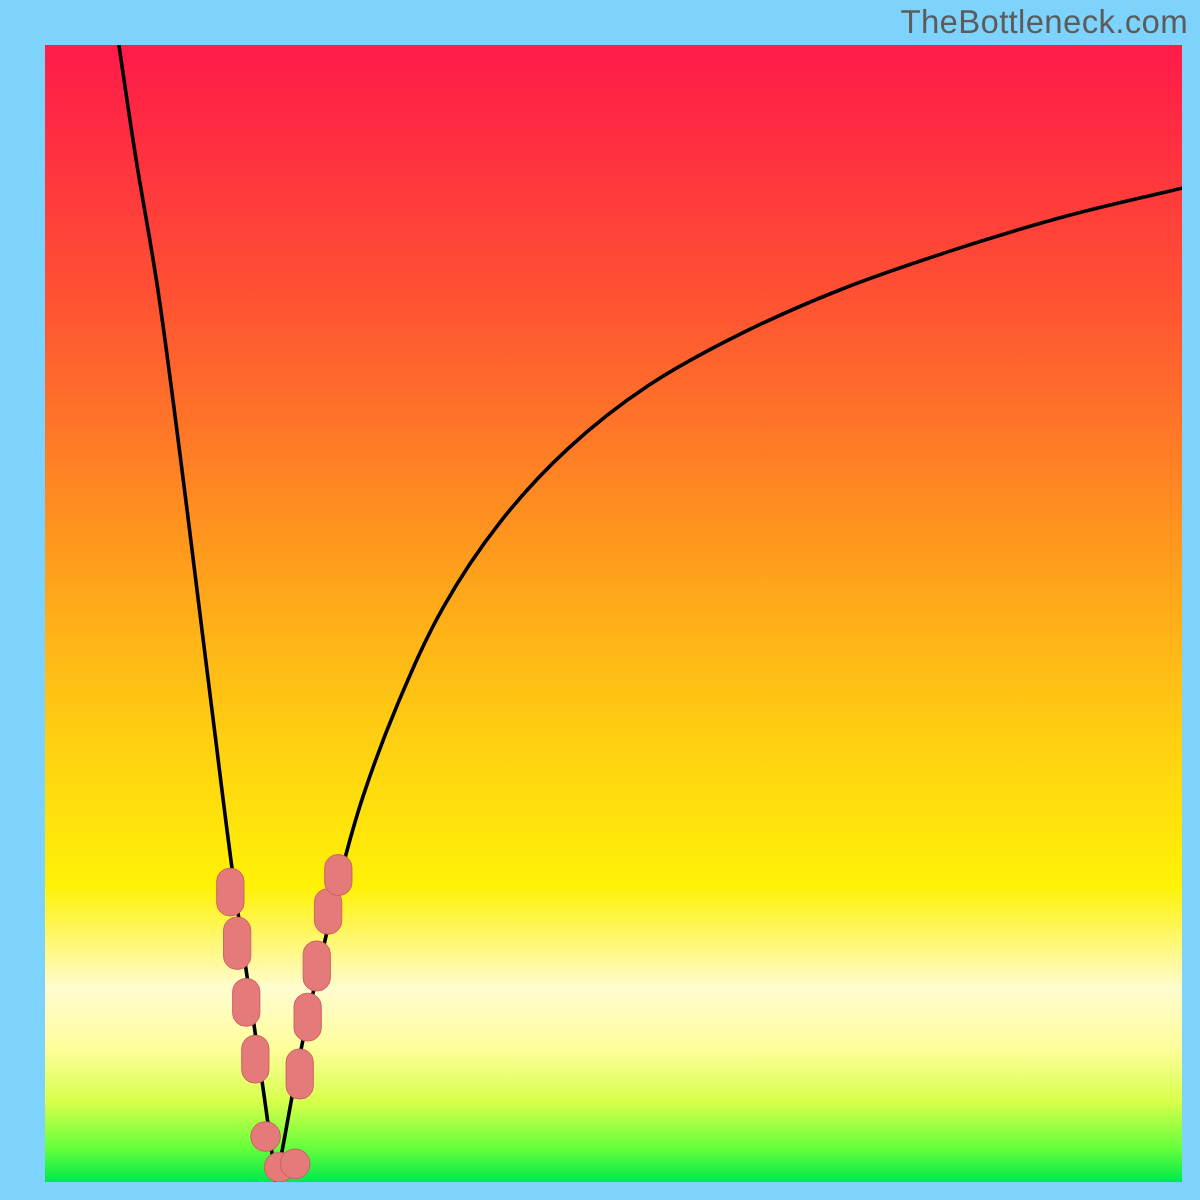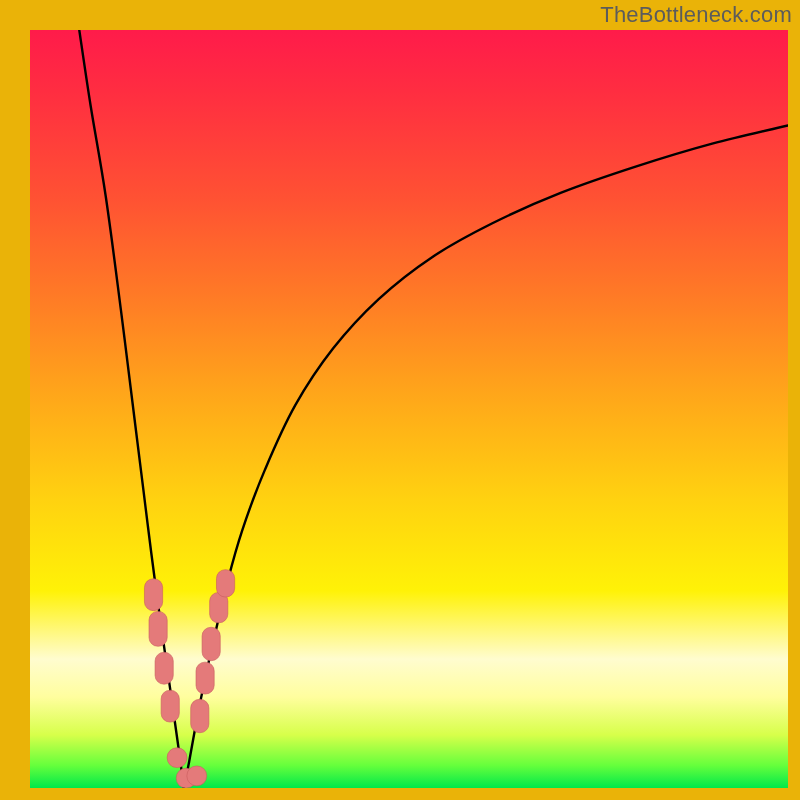--- a/index.html
+++ b/index.html
@@ -8,21 +8,21 @@
     width: 800px;
     height: 800px;
     overflow: hidden;
     background: #000;
     font-family: Arial, Helvetica, sans-serif;
   }
   .outer {
     position: relative;
     width: 800px;
     height: 800px;
-    background: #eab308;
+    background: #7dd3fc;
   }
   .plot {
     position: absolute;
     left: 30px;
     top: 30px;
     width: 758px;
     height: 758px;
     overflow: hidden;
   }
   .gradient {

